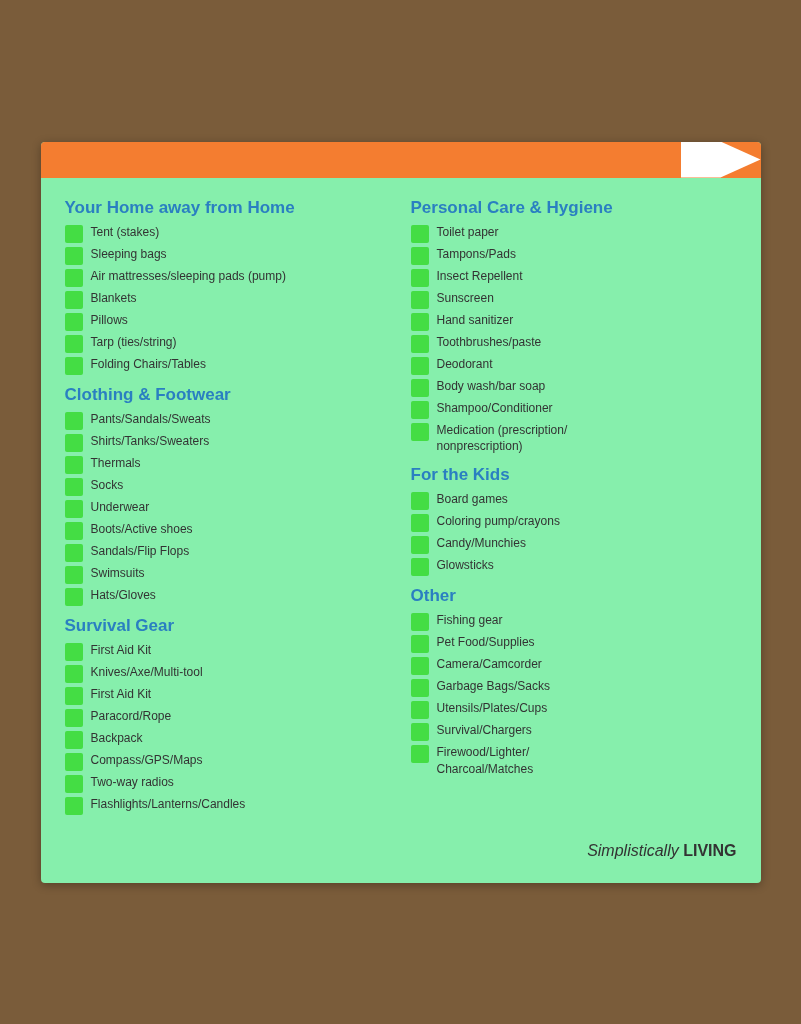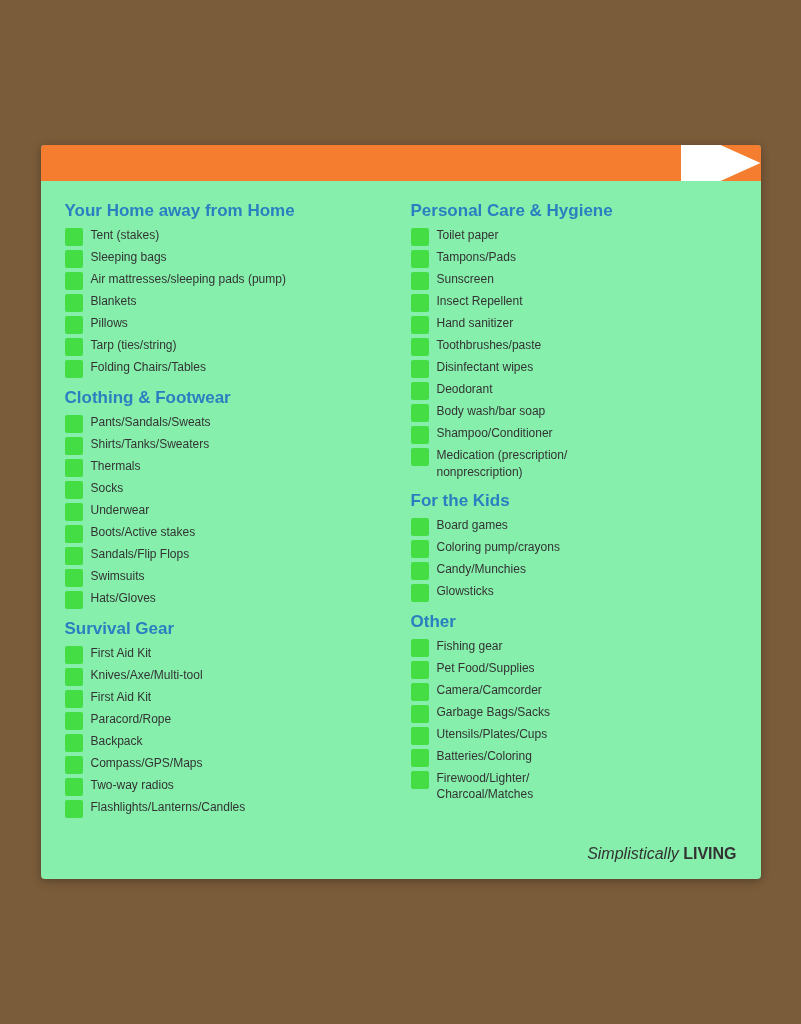--- a/index.html
+++ b/index.html
@@ -76,21 +76,21 @@
       border-radius: 2px;
       flex-shrink: 0;
       margin-right: 8px;
       margin-top: 1px;
     }
     .item-text {
       flex: 1;
     }
     .footer {
       text-align: right;
-      padding: 4px 24px 16px 0;
+      padding: 4px 24px 23px 0;
       font-size: 16px;
       color: #333;
     }
     .footer-brand span {
       font-style: italic;
       font-weight: normal;
     }
     .footer-brand strong {
       font-weight: 900;
       text-transform: uppercase;
@@ -154,21 +154,21 @@
         <div class="checklist-item">
           <div class="checkbox"></div>
           <span class="item-text">Socks</span>
         </div>
         <div class="checklist-item">
           <div class="checkbox"></div>
           <span class="item-text">Underwear</span>
         </div>
         <div class="checklist-item">
           <div class="checkbox"></div>
-          <span class="item-text">Boots/Active stakes</span>
+          <span class="item-text">Boots/Active shoes</span>
         </div>
         <div class="checklist-item">
           <div class="checkbox"></div>
           <span class="item-text">Sandals/Flip Flops</span>
         </div>
         <div class="checklist-item">
           <div class="checkbox"></div>
           <span class="item-text">Swimsuits</span>
         </div>
         <div class="checklist-item">
@@ -215,37 +215,33 @@
         <div class="checklist-item">
           <div class="checkbox"></div>
           <span class="item-text" style="white-space: pre-line;">Toilet paper</span>
         </div>
         <div class="checklist-item">
           <div class="checkbox"></div>
           <span class="item-text" style="white-space: pre-line;">Tampons/Pads</span>
         </div>
         <div class="checklist-item">
           <div class="checkbox"></div>
+          <span class="item-text" style="white-space: pre-line;">Insect Repellent</span>
+        </div>
+        <div class="checklist-item">
+          <div class="checkbox"></div>
           <span class="item-text" style="white-space: pre-line;">Sunscreen</span>
         </div>
         <div class="checklist-item">
           <div class="checkbox"></div>
-          <span class="item-text" style="white-space: pre-line;">Insect Repellent</span>
-        </div>
-        <div class="checklist-item">
-          <div class="checkbox"></div>
           <span class="item-text" style="white-space: pre-line;">Hand sanitizer</span>
         </div>
         <div class="checklist-item">
           <div class="checkbox"></div>
           <span class="item-text" style="white-space: pre-line;">Toothbrushes/paste</span>
-        </div>
-        <div class="checklist-item">
-          <div class="checkbox"></div>
-          <span class="item-text" style="white-space: pre-line;">Disinfectant wipes</span>
         </div>
         <div class="checklist-item">
           <div class="checkbox"></div>
           <span class="item-text" style="white-space: pre-line;">Deodorant</span>
         </div>
         <div class="checklist-item">
           <div class="checkbox"></div>
           <span class="item-text" style="white-space: pre-line;">Body wash/bar soap</span>
         </div>
         <div class="checklist-item">
@@ -290,21 +286,21 @@
         <div class="checklist-item">
           <div class="checkbox"></div>
           <span class="item-text" style="white-space: pre-line;">Garbage Bags/Sacks</span>
         </div>
         <div class="checklist-item">
           <div class="checkbox"></div>
           <span class="item-text" style="white-space: pre-line;">Utensils/Plates/Cups</span>
         </div>
         <div class="checklist-item">
           <div class="checkbox"></div>
-          <span class="item-text" style="white-space: pre-line;">Batteries/Coloring</span>
+          <span class="item-text" style="white-space: pre-line;">Survival/Chargers</span>
         </div>
         <div class="checklist-item">
           <div class="checkbox"></div>
           <span class="item-text" style="white-space: pre-line;">Firewood/Lighter/
 Charcoal/Matches</span>
         </div>
       </div>
   </div>
 
   <div class="footer">

